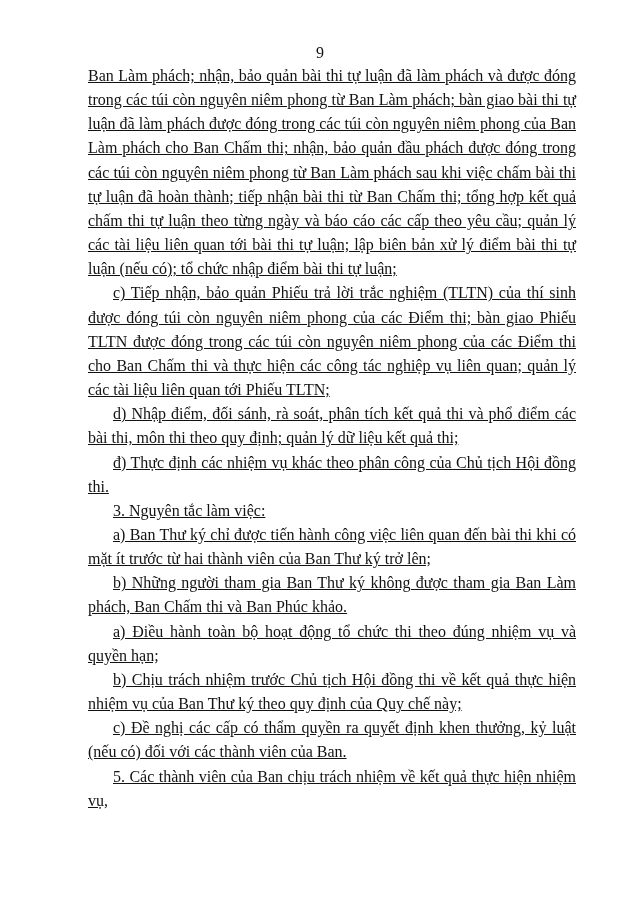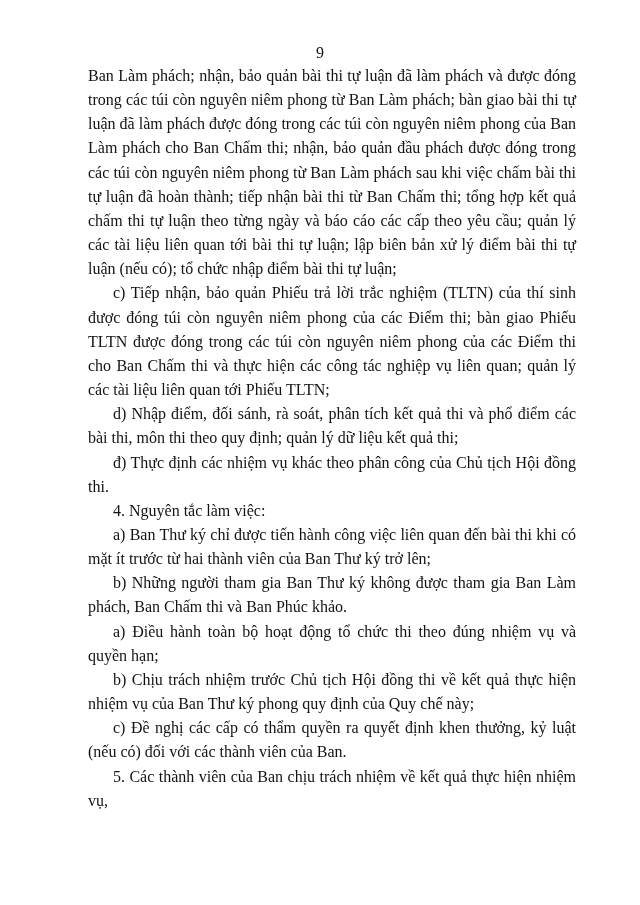--- a/index.html
+++ b/index.html
@@ -26,36 +26,37 @@
     margin: 2px 64px 0 88px;
     width: 488px;
     font-size: 16px;
     line-height: 24.15px;
     text-align: justify;
     text-justify: inter-word;
   }
   .doc-body p.para {
     margin: 0;
     padding: 0;
+    text-decoration: underline;
   }
   .doc-body p.para.indent {
     text-indent: 25px;
   }
 </style>
 </head>
 <body>
 
 <div class="page">
   <div class="page-number">9</div>
   <div class="doc-body">
       <p class="para">Ban Làm phách; nhận, bảo quản bài thi tự luận đã làm phách và được đóng trong các túi còn nguyên niêm phong từ Ban Làm phách; bàn giao bài thi tự luận đã làm phách được đóng trong các túi còn nguyên niêm phong của Ban Làm phách cho Ban Chấm thi; nhận, bảo quản đầu phách được đóng trong các túi còn nguyên niêm phong từ Ban Làm phách sau khi việc chấm bài thi tự luận đã hoàn thành; tiếp nhận bài thi từ Ban Chấm thi; tổng hợp kết quả chấm thi tự luận theo từng ngày và báo cáo các cấp theo yêu cầu; quản lý các tài liệu liên quan tới bài thi tự luận; lập biên bản xử lý điểm bài thi tự luận (nếu có); tổ chức nhập điểm bài thi tự luận;</p>
       <p class="para indent">c) Tiếp nhận, bảo quản Phiếu trả lời trắc nghiệm (TLTN) của thí sinh được đóng túi còn nguyên niêm phong của các Điểm thi; bàn giao Phiếu TLTN được đóng trong các túi còn nguyên niêm phong của các Điểm thi cho Ban Chấm thi và thực hiện các công tác nghiệp vụ liên quan; quản lý các tài liệu liên quan tới Phiếu TLTN;</p>
       <p class="para indent">d) Nhập điểm, đối sánh, rà soát, phân tích kết quả thi và phổ điểm các bài thi, môn thi theo quy định; quản lý dữ liệu kết quả thi;</p>
       <p class="para indent">đ) Thực định các nhiệm vụ khác theo phân công của Chủ tịch Hội đồng thi.</p>
-      <p class="para indent">4. Nguyên tắc làm việc:</p>
+      <p class="para indent">3. Nguyên tắc làm việc:</p>
       <p class="para indent">a) Ban Thư ký chỉ được tiến hành công việc liên quan đến bài thi khi có mặt ít trước từ hai thành viên của Ban Thư ký trở lên;</p>
       <p class="para indent">b) Những người tham gia Ban Thư ký không được tham gia Ban Làm phách, Ban Chấm thi và Ban Phúc khảo.</p>
       <p class="para indent">a) Điều hành toàn bộ hoạt động tổ chức thi theo đúng nhiệm vụ và quyền hạn;</p>
-      <p class="para indent">b) Chịu trách nhiệm trước Chủ tịch Hội đồng thi về kết quả thực hiện nhiệm vụ của Ban Thư ký phong quy định của Quy chế này;</p>
+      <p class="para indent">b) Chịu trách nhiệm trước Chủ tịch Hội đồng thi về kết quả thực hiện nhiệm vụ của Ban Thư ký theo quy định của Quy chế này;</p>
       <p class="para indent">c) Đề nghị các cấp có thẩm quyền ra quyết định khen thưởng, kỷ luật (nếu có) đối với các thành viên của Ban.</p>
       <p class="para indent">5. Các thành viên của Ban chịu trách nhiệm về kết quả thực hiện nhiệm vụ,</p>
     </div>
 </div>
 
 </body></html>

